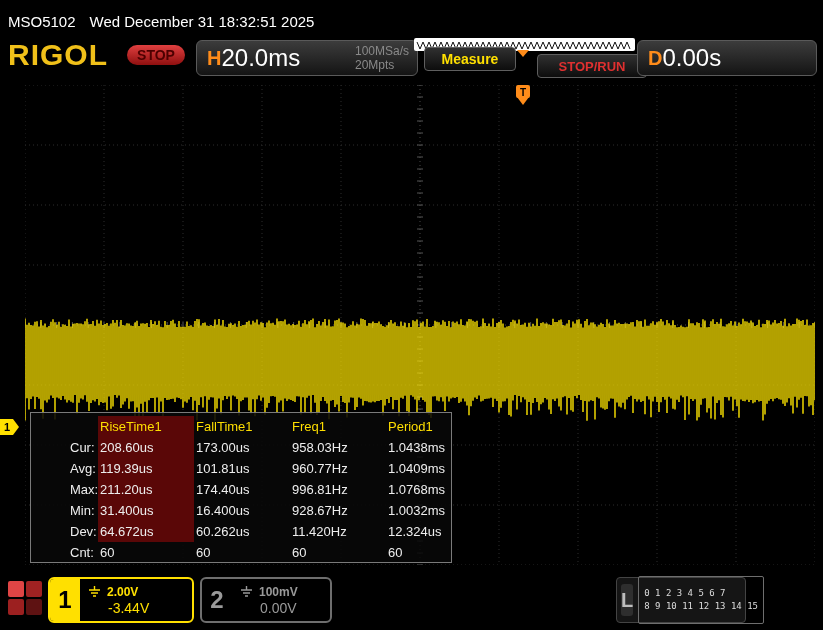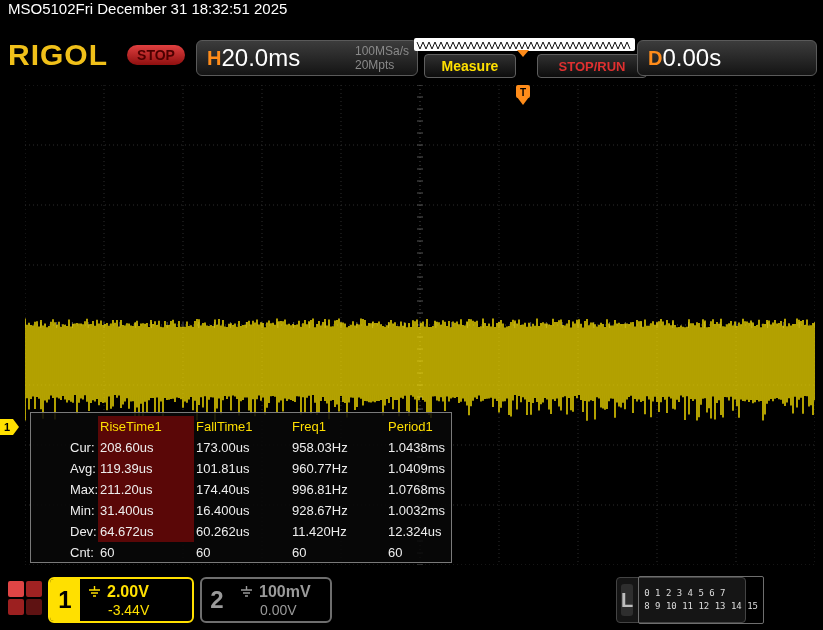--- a/index.html
+++ b/index.html
@@ -1,43 +1,43 @@
 <!DOCTYPE html>
 <html><head>
 <meta charset="utf-8">
 <style>
   html,body{margin:0;padding:0;background:#000;}
   #app{position:relative;width:823px;height:630px;background:#000;overflow:hidden;
        font-family:"Liberation Sans",sans-serif;-webkit-font-smoothing:antialiased;}
   .abs{position:absolute;box-sizing:border-box;}
 
   
-  .titlebar{left:0;top:0;width:823px;height:30px;display:flex;align-items:flex-start;
-            color:#fff;font-size:15px;padding-left:8px;}
+  .titlebar{left:0;top:0;width:823px;height:30px;display:flex;align-items:flex-end;
+            color:#fff;font-size:15px;padding-left:8px;gap:14px;}
 
   
   .logo{left:8px;top:38px;color:#f0c019;font-size:30px;font-weight:bold;
         letter-spacing:1px;}
   .runbadge{left:127px;top:45px;width:58px;height:20px;border-radius:13px;
             background:linear-gradient(#e04040,#8f0f0f);color:#4d0000;font-weight:bold;
             font-size:14px;display:flex;align-items:center;justify-content:center;}
   .hdrbox{border:1px solid #5a5a5a;border-radius:6px;
           background:linear-gradient(#3c3c3c,#141414);display:flex;align-items:center;}
   .hbox{left:196px;top:40px;width:222px;height:36px;}
   .dbox{left:637px;top:40px;width:180px;height:36px;}
   .axis-letter{color:#ff8c1a;font-size:20px;font-weight:bold;margin-left:10px;}
   .tb-value{color:#fff;font-size:24px;}
   .srate{margin-left:auto;margin-right:8px;text-align:left;color:#8a8a8a;
          font-size:12px;line-height:14px;}
   .strip{left:414px;top:38px;width:221px;height:13px;background:#fff;border-radius:2px;}
   .strip-marker{left:517px;top:50px;width:0;height:0;border-left:6px solid transparent;
                 border-right:6px solid transparent;border-top:7px solid #ff8c1a;}
   .btn{border:1px solid #5f5f5f;border-radius:4px;background:linear-gradient(#303030,#0d0d0d);
        display:flex;align-items:center;justify-content:center;font-weight:bold;}
-  .measure-btn{left:424px;top:54px;width:92px;height:24px;color:#ffe000;font-size:14px;}
+  .measure-btn{left:424px;top:47px;width:92px;height:24px;color:#ffe000;font-size:14px;}
   .stoprun-btn{left:521px;top:54px;width:110px;height:24px;color:#e03030;font-size:13px;margin-left:16px;}
 
   
   .screen{left:25px;top:85px;width:790px;height:480px;background:#000;}
 
   
   .ch1-marker{left:0px;top:419px;width:20px;height:16px;}
 
   
   .mpanel{left:30px;top:412px;width:422px;height:151px;background:rgba(8,8,8,0.88);
@@ -55,40 +55,40 @@
   .gi-d{background:#5e1212;}
   .chbox{top:577px;height:46px;border-radius:6px;background:#000;display:flex;overflow:hidden;}
   .ch1box{left:48px;width:146px;border:2px solid #ffe000;}
   .ch2box{left:200px;width:132px;border:2px solid #6e6e6e;}
   .chnum{width:30px;display:flex;align-items:center;justify-content:center;
          font-size:24px;font-weight:bold;}
   .ch1num{background:#ffe000;color:#000;}
   .ch2num{color:#9a9a9a;}
   .chvals{flex:1;display:flex;flex-direction:column;justify-content:center;
           padding-left:8px;gap:1px;}
-  .chrow1{display:flex;align-items:center;gap:6px;font-weight:bold;font-size:16px;}
+  .chrow1{display:flex;align-items:center;gap:6px;font-weight:bold;font-size:12px;}
   .chrow2{font-size:14px;padding-left:20px;}
   .ch1box .chvals{color:#ffe000;}
   .ch2box .chvals{color:#9a9a9a;}
   .lbox{left:616px;top:577px;width:130px;height:46px;border-radius:4px;background:#151515;
         border:1px solid #444;display:flex;align-items:center;padding:4px;gap:5px;}
   .l-label{width:26px;height:32px;background:#2e2e2e;border-radius:3px;color:#bdbdbd;
            font-size:20px;font-weight:bold;display:flex;align-items:center;justify-content:center;}
   .l-nums{border:1px solid #6e6e6e;border-radius:2px;padding:10px 5px;color:#ddd;
           font-family:"DejaVu Sans Mono",monospace;font-size:9px;line-height:13px;
           white-space:nowrap;}
 </style>
 </head>
 <body>
 
 <div id="app">
 
   <div class="abs titlebar">
     <span>MSO5102</span>
-    <span>Fri December 31 18:32:51 2025</span>
+    <span>Wed December 31 18:32:51 2025</span>
   </div>
 
   <div class="abs logo">RIGOL</div>
   <div class="abs runbadge">STOP</div>
 
   <div class="abs hdrbox hbox">
     <span class="axis-letter">H</span>
     <span class="tb-value">20.0ms</span>
     <span class="srate">
       <span>100MSa/s</span><br>

